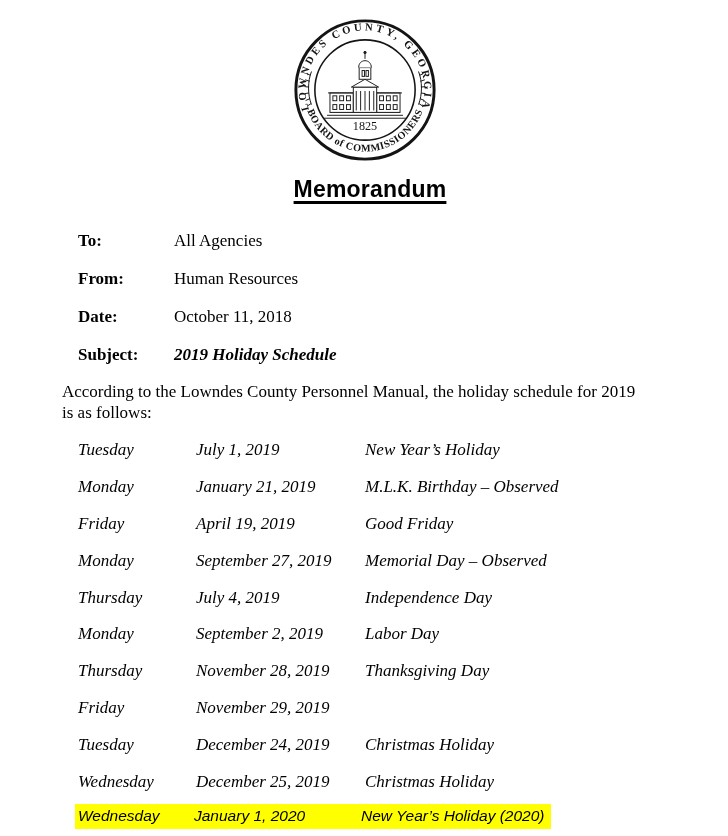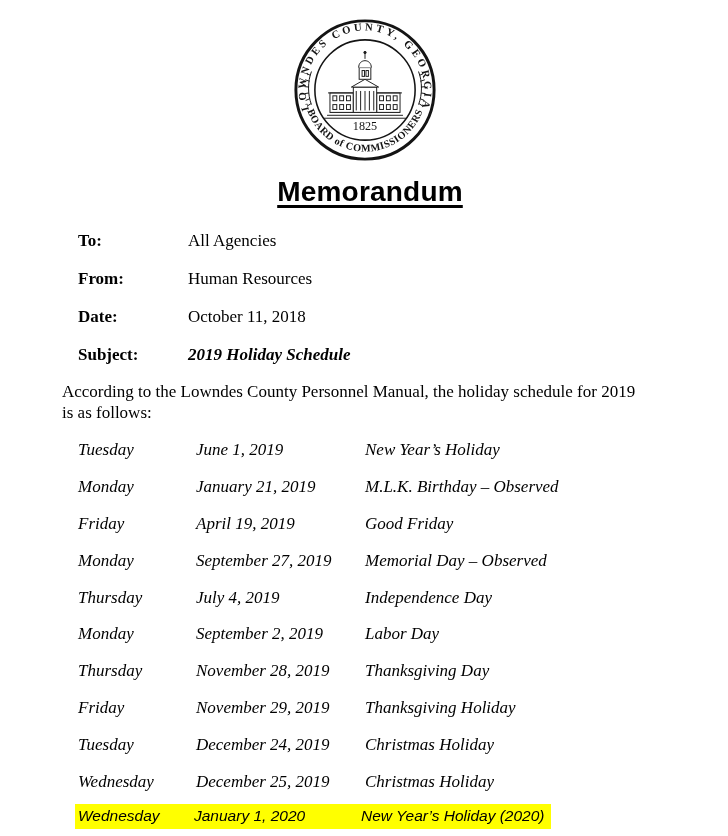--- a/index.html
+++ b/index.html
@@ -24,39 +24,39 @@
   }
 
   
   .memo-title {
     position:absolute;
     top:176px;
     left:0;
     width:728px;
     text-align:center;
     font-family:"Liberation Sans", sans-serif;
-    font-size:28px;
+    font-size:23px;
     font-weight:bold;
     letter-spacing:0.2px;
     padding-left:12px;
   }
   .memo-title span {
     text-decoration:underline;
     text-decoration-thickness:3px;
     text-underline-offset:4px;
   }
 
   
   .fields {
     position:absolute;
     top:229px;
     left:78px;
     font-size:17px;
   }
-  .field-row { display:flex; line-height:23px; margin-bottom:15px;gap:14px; }
+  .field-row { display:flex; line-height:23px; margin-bottom:15px; }
   .field-label { width:96px; font-weight:bold; }
   .field-value {}
   .field-value.subject { font-weight:bold; font-style:italic; }
 
   
   .intro {
     position:absolute;
     top:382px;
     left:62px;
     width:620px;
@@ -176,21 +176,21 @@
 
   <div class="intro">
     <span>According to the Lowndes County Personnel Manual, the holiday schedule for 2019</span><br>
     <span>is as follows:</span>
   </div>
 
   <div class="schedule">
 
     <div class="sched-row">
       <div class="col-day">Tuesday</div>
-      <div class="col-date">June 1, 2019</div>
+      <div class="col-date">July 1, 2019</div>
       <div class="col-holiday">New Year’s Holiday</div>
     </div>
     <div class="sched-row">
       <div class="col-day">Monday</div>
       <div class="col-date">January 21, 2019</div>
       <div class="col-holiday">M.L.K. Birthday – Observed</div>
     </div>
     <div class="sched-row">
       <div class="col-day">Friday</div>
       <div class="col-date">April 19, 2019</div>
@@ -212,21 +212,20 @@
       <div class="col-holiday">Labor Day</div>
     </div>
     <div class="sched-row">
       <div class="col-day">Thursday</div>
       <div class="col-date">November 28, 2019</div>
       <div class="col-holiday">Thanksgiving Day</div>
     </div>
     <div class="sched-row">
       <div class="col-day">Friday</div>
       <div class="col-date">November 29, 2019</div>
-      <div class="col-holiday">Thanksgiving Holiday</div>
     </div>
     <div class="sched-row">
       <div class="col-day">Tuesday</div>
       <div class="col-date">December 24, 2019</div>
       <div class="col-holiday">Christmas Holiday</div>
     </div>
     <div class="sched-row">
       <div class="col-day">Wednesday</div>
       <div class="col-date">December 25, 2019</div>
       <div class="col-holiday">Christmas Holiday</div>

